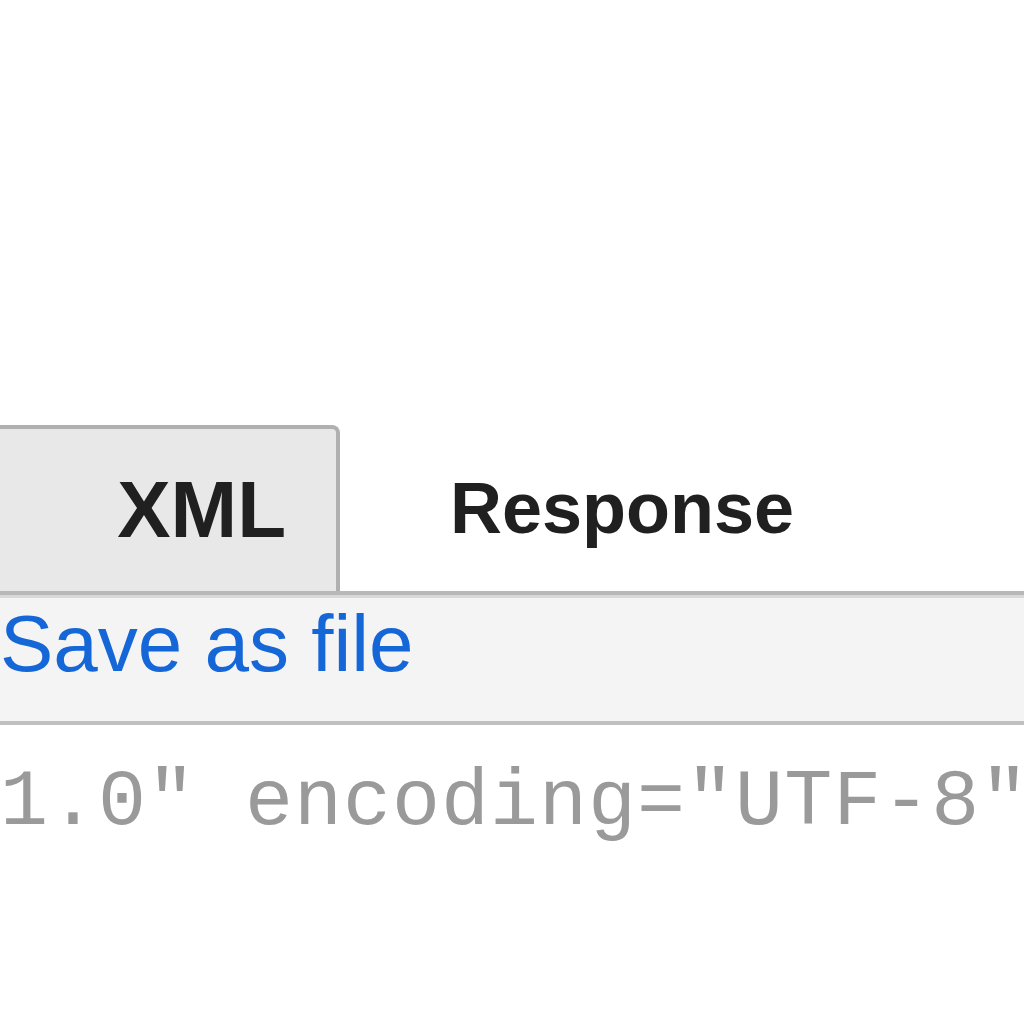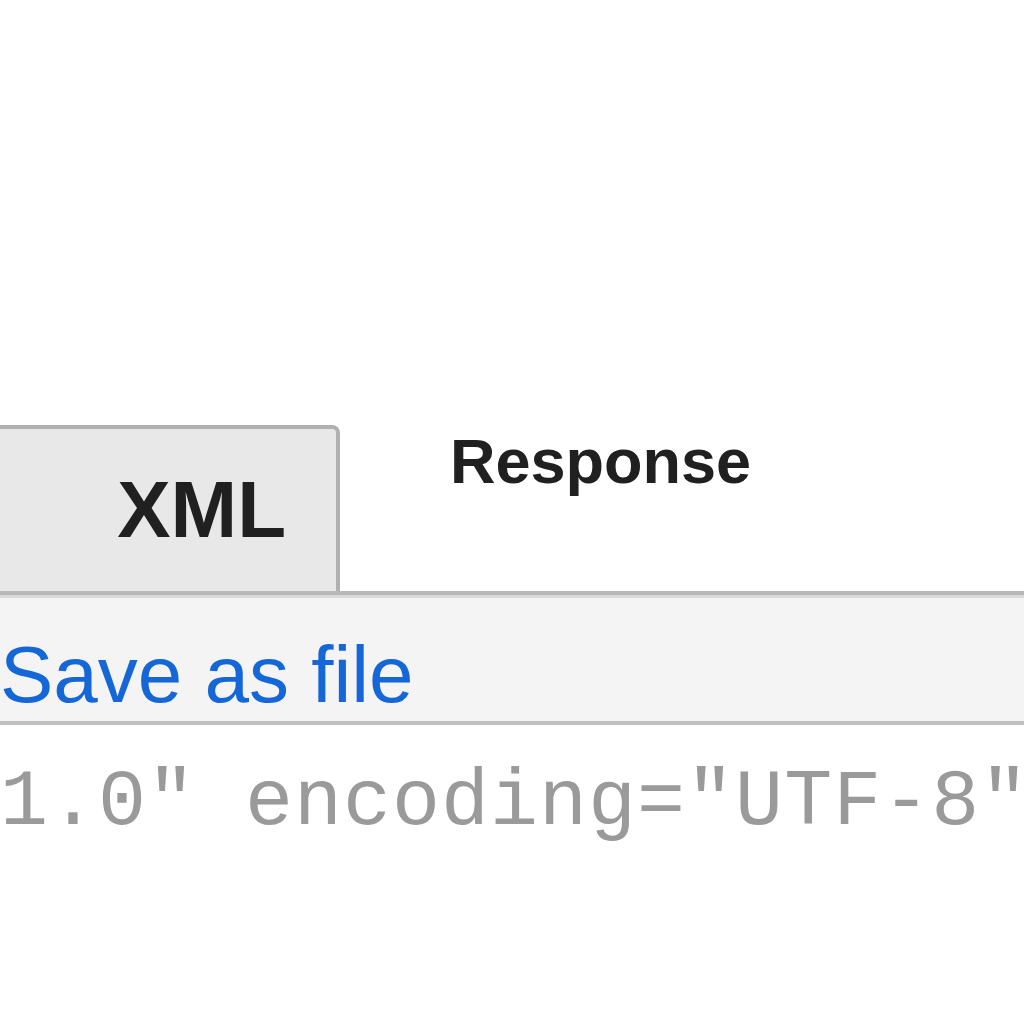--- a/index.html
+++ b/index.html
@@ -41,37 +41,38 @@
     margin-right: 65px;
     overflow: hidden;
   }
   .tab.partial-left {
     border-left: none;
     border-radius: 0 8px 0 0;
     margin-left: -20px;
     width: 360px;
   }
   .response-label {
-    font-size: 63px;
+    font-size: 72px;
     font-weight: bold;
     color: #202020;
     display: flex;
+    align-items: center;
     padding-left: 10px;
   }
   .link-bar {
     position: absolute;
     top: 595px;
     left: 0;
     right: 0;
     height: 130px;
     background: #f4f4f4;
     border-top: 3px solid #d8d8d8;
     border-bottom: 4px solid #c0c0c0;
     display: flex;
-    align-items: flex-end;
+    align-items: flex-start;
     padding-left: 0;
   }
   .save-link {
     color: #1566d6;
     font-size: 80px;
     font-weight: 400;
     text-decoration: none;
     cursor: pointer;
   }
   .code-area {

